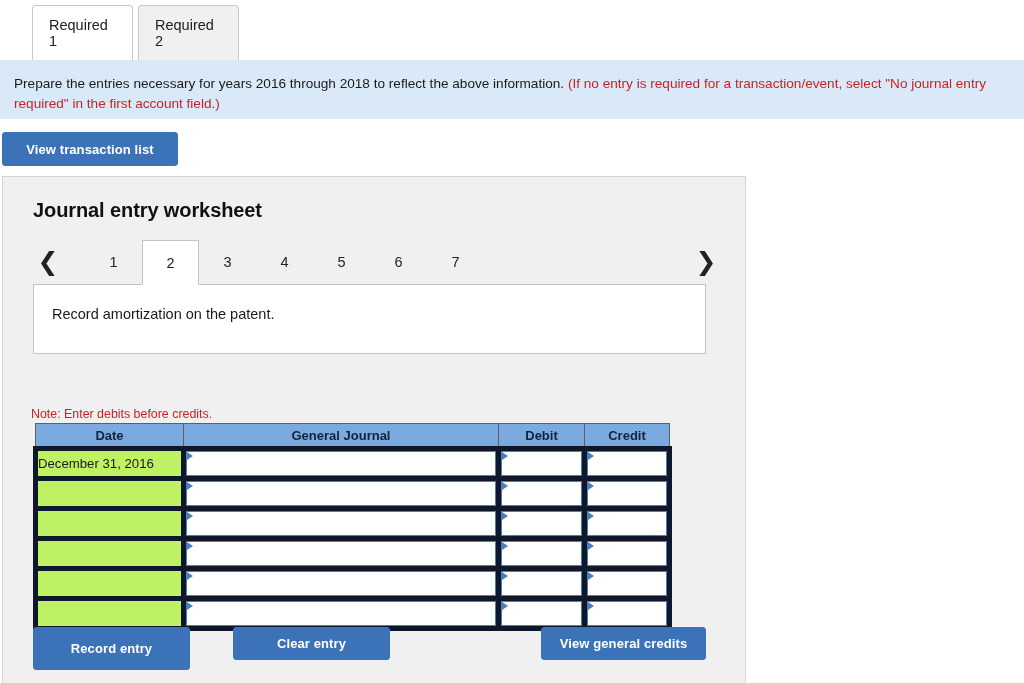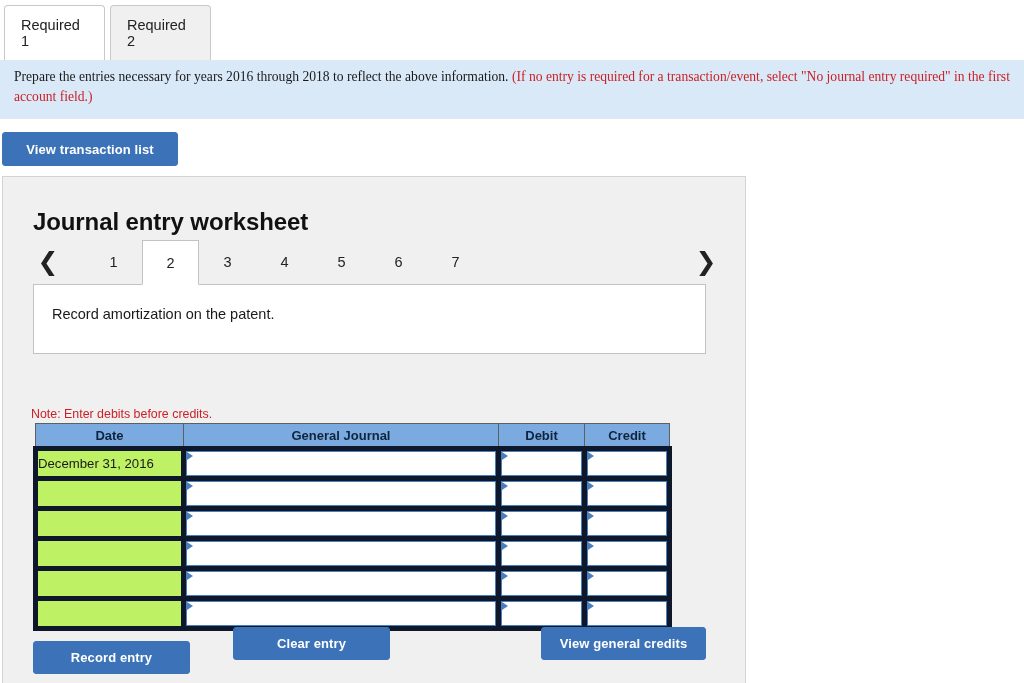--- a/index.html
+++ b/index.html
@@ -22,39 +22,39 @@
     height: 55px;
     border: 1px solid #c8c8c8;
     border-bottom: none;
     border-radius: 4px 4px 0 0;
     display: flex; align-items: center; justify-content: center;
     font-size: 14.5px;
     color: #222222;
     background: #f0f0f0;
     cursor: pointer;
     padding: 0 16px;
+    margin-left: 28px;
   }
   .req-tab.active {
     background: #ffffff;
     color: #222222;
     z-index: 3;
   }
   #req-tab-1 { left: 4px; width: 101px; }
   #req-tab-2 { left: 110px; width: 101px; }
 
   
   .banner {
     position: absolute; top: 60px; left: 0;
     width: 1024px; height: 59px;
     background: #d9e9f7;
-    padding: 7px 14px 0 14px;
+    padding: 14px 14px 0 14px;
     font-size: 13.6px;
     line-height: 20px;
     color: #1a1a1a;
-    font-family: Liberation Serif, serif;
   }
   .banner .red { color: #cc2026; }
 
   
   .btn {
     background: #3b72b8;
     color: #ffffff;
     border: 1px solid #3b72b8;
     border-radius: 3px;
     font-family: "Liberation Sans", sans-serif;
@@ -73,23 +73,22 @@
   
   .worksheet {
     position: absolute; top: 176px; left: 2px;
     width: 744px; height: 507px;
     background: #f0f0f0;
     border: 1px solid #d3d3d3;
     border-bottom: none;
   }
   .ws-title {
     position: absolute; top: 22px; left: 30px;
-    font-size: 24px; font-weight: bold; color: #111111;
+    font-size: 20px; font-weight: bold; color: #111111;
     letter-spacing: -.1px;
-    margin-top: 9px;
   }
 
   
   .entry-tabs {
     position: absolute; top: 62px; left: 12px;
     width: 710px; height: 44px;
   }
   .chev {
     position: absolute; top: 6px;
     width: 30px; height: 32px;
@@ -178,21 +177,21 @@
   }
   .tri {
     position: absolute; top: 0px; left: 0px;
     width: 0; height: 0;
     border-left: 6px solid #4a7fbd;
     border-top: 4px solid transparent;
     border-bottom: 4px solid transparent;
   }
 
   
-  #record-entry       { position: absolute; top: 464px; left: 30px;  width: 157px; height: 33px; }
+  #record-entry       { position: absolute; top: 450px; left: 30px;  width: 157px; height: 43px; }
   #clear-entry        { position: absolute; top: 450px; left: 230px; width: 157px; height: 33px; align-items: flex-end; }
   #view-general-journal { position: absolute; top: 450px; left: 538px; width: 165px; height: 33px; }
 </style>
 </head>
 <body>
 
 <div class="req-tabstrip">
   <div class="req-tab active" id="req-tab-1">
     <span>Required 1</span>
   </div>

